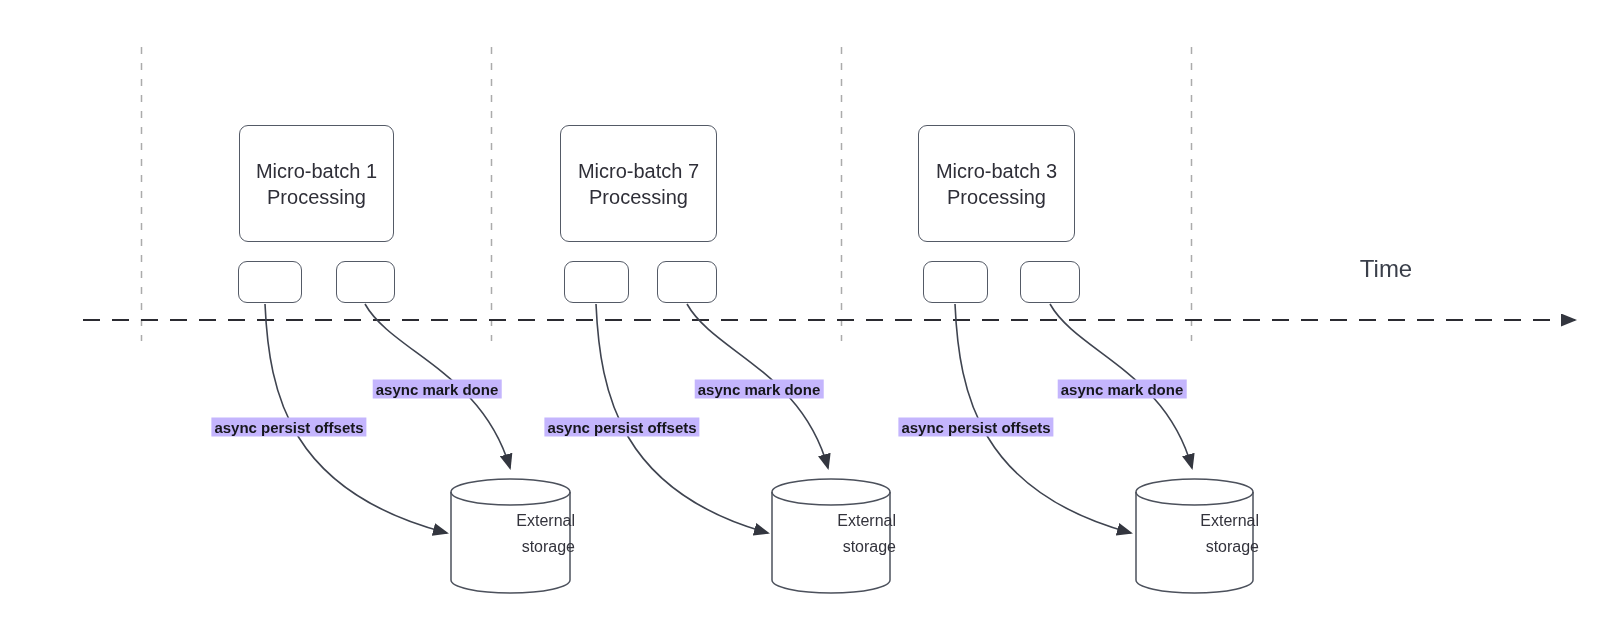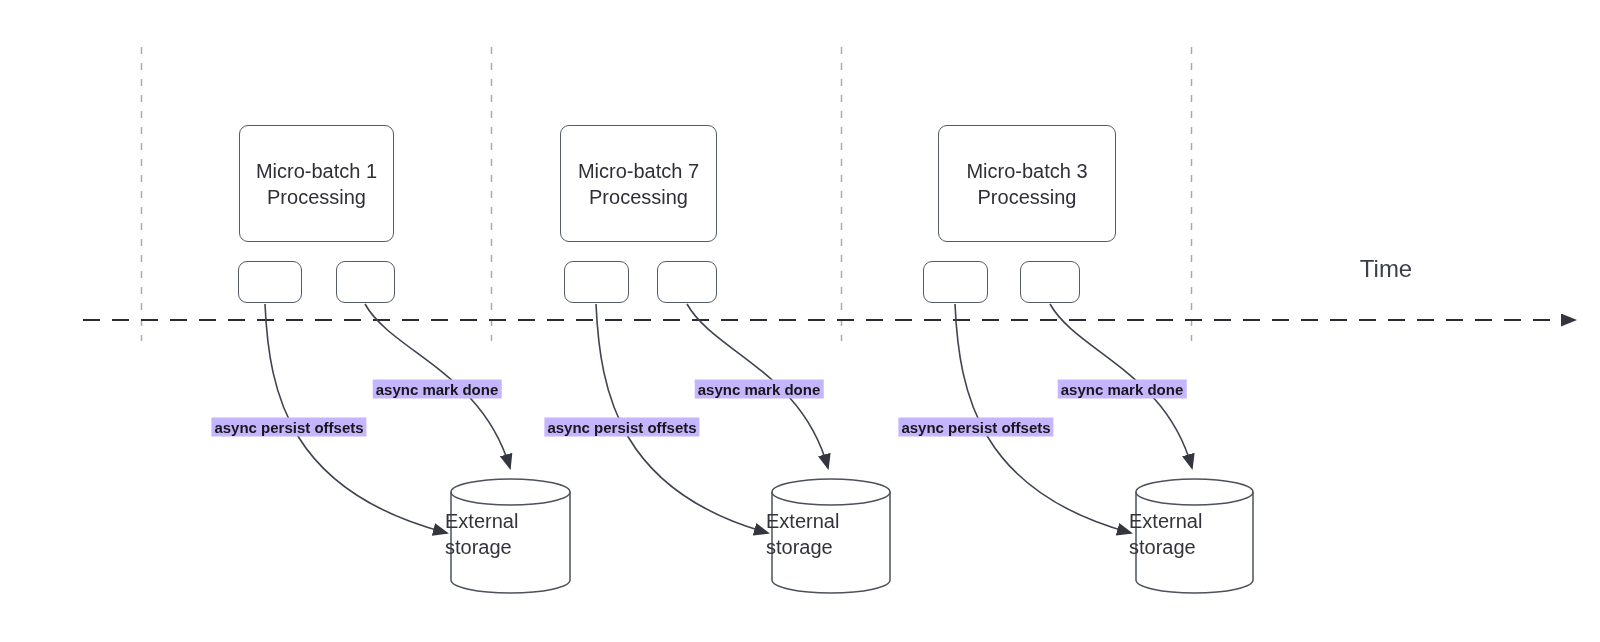--- a/index.html
+++ b/index.html
@@ -49,22 +49,22 @@
     font-size: 15px;
     font-weight: bold;
     color: #17171d;
     white-space: nowrap;
     z-index: 3;
   }
   .storage-label {
     position: absolute;
     transform: translate(-50%, 0);
     width: 130px;
-    text-align: left;
-    font-size: 20px;
+    text-align: right;
+    font-size: 16px;
     line-height: 26px;
     color: #33333c;
     z-index: 3;
   }
   .time-label {
     position: absolute;
     transform: translate(-50%, -50%);
     font-size: 24px;
     color: #3a3f4a;
     z-index: 3;
@@ -136,21 +136,21 @@
   </div>
   <div class="mini-box" style="left:564px; top:261px; width:65px; height:42px;"></div>
   <div class="mini-box" style="left:657px; top:261px; width:60px; height:42px;"></div>
   <span class="arrow-label" style="left:622px; top:427px;">async persist offsets</span>
   <span class="arrow-label" style="left:759px; top:389px;">async mark done</span>
   <div class="storage-label" style="left:831px; top:508px;">
     <div>External</div>
     <div>storage</div>
   </div>
 
-  <div class="proc-box" style="left:918px; top:125px; width:178px; height:117px;margin-left:20px;">
+  <div class="proc-box" style="left:918px; top:125px; width:157px; height:117px;">
     <div>Micro-batch 3</div>
     <div>Processing</div>
   </div>
   <div class="mini-box" style="left:923px; top:261px; width:65px; height:42px;"></div>
   <div class="mini-box" style="left:1020px; top:261px; width:60px; height:42px;"></div>
   <span class="arrow-label" style="left:976px; top:427px;">async persist offsets</span>
   <span class="arrow-label" style="left:1122px; top:389px;">async mark done</span>
   <div class="storage-label" style="left:1194px; top:508px;">
     <div>External</div>
     <div>storage</div>

